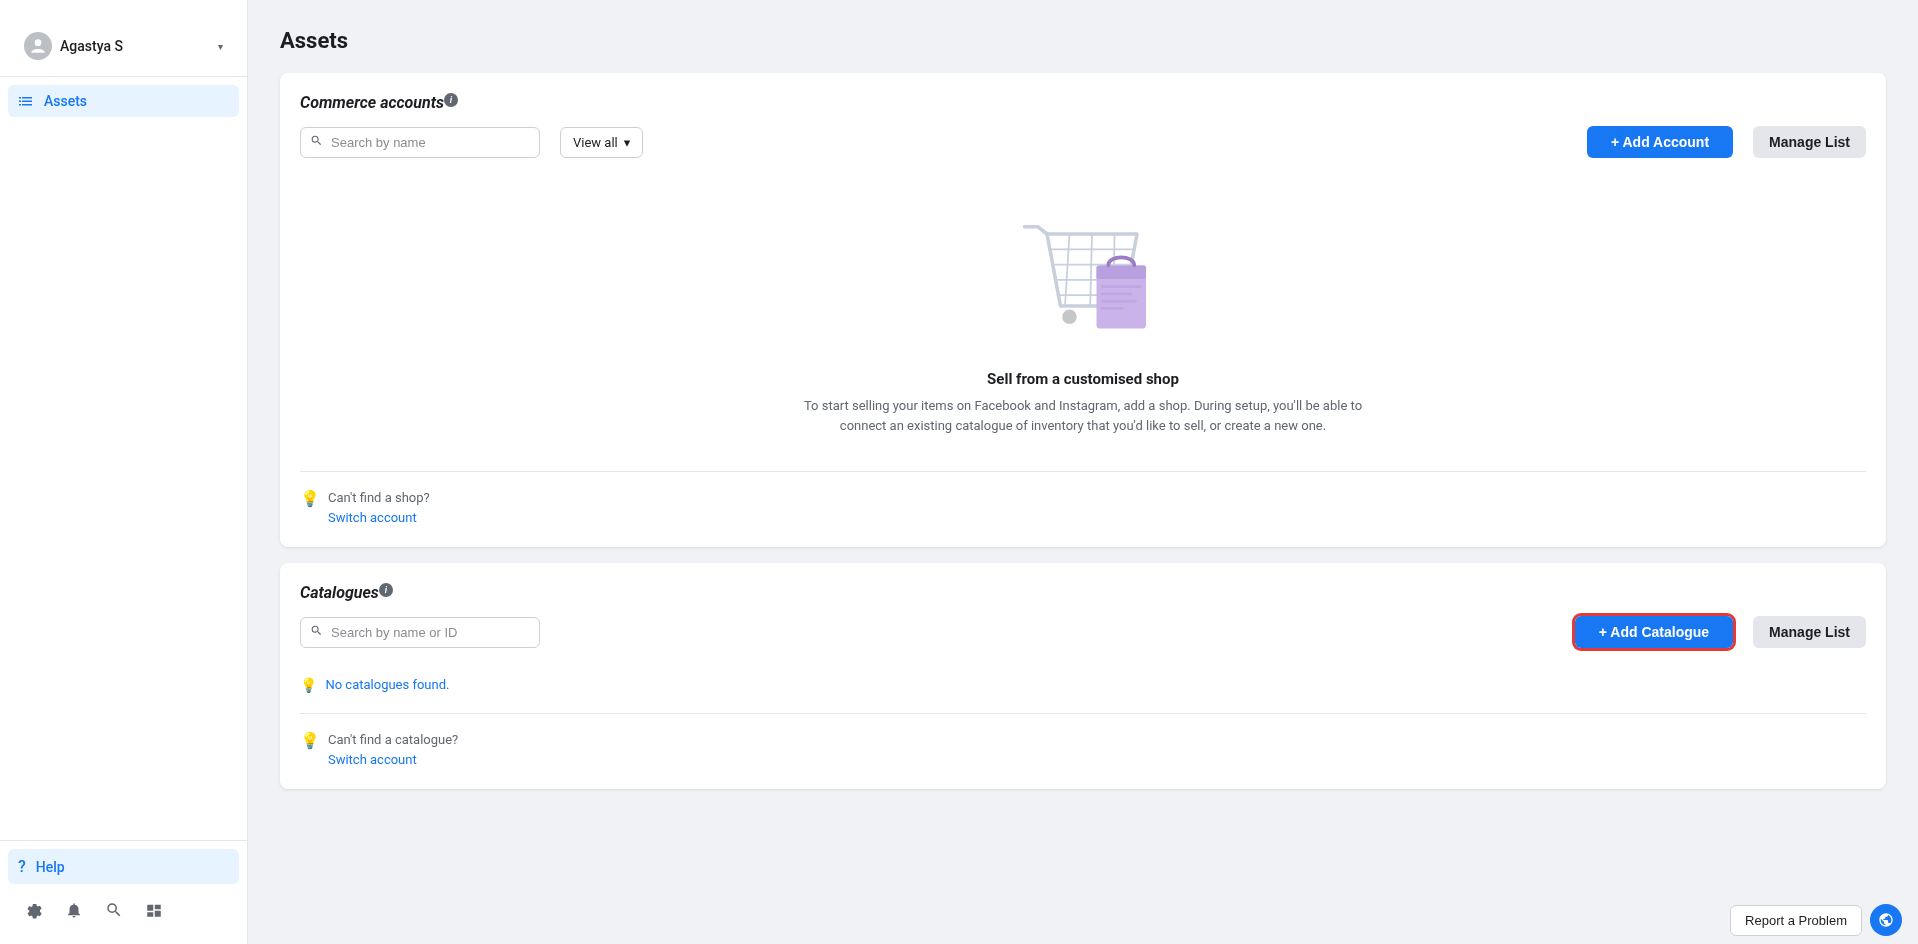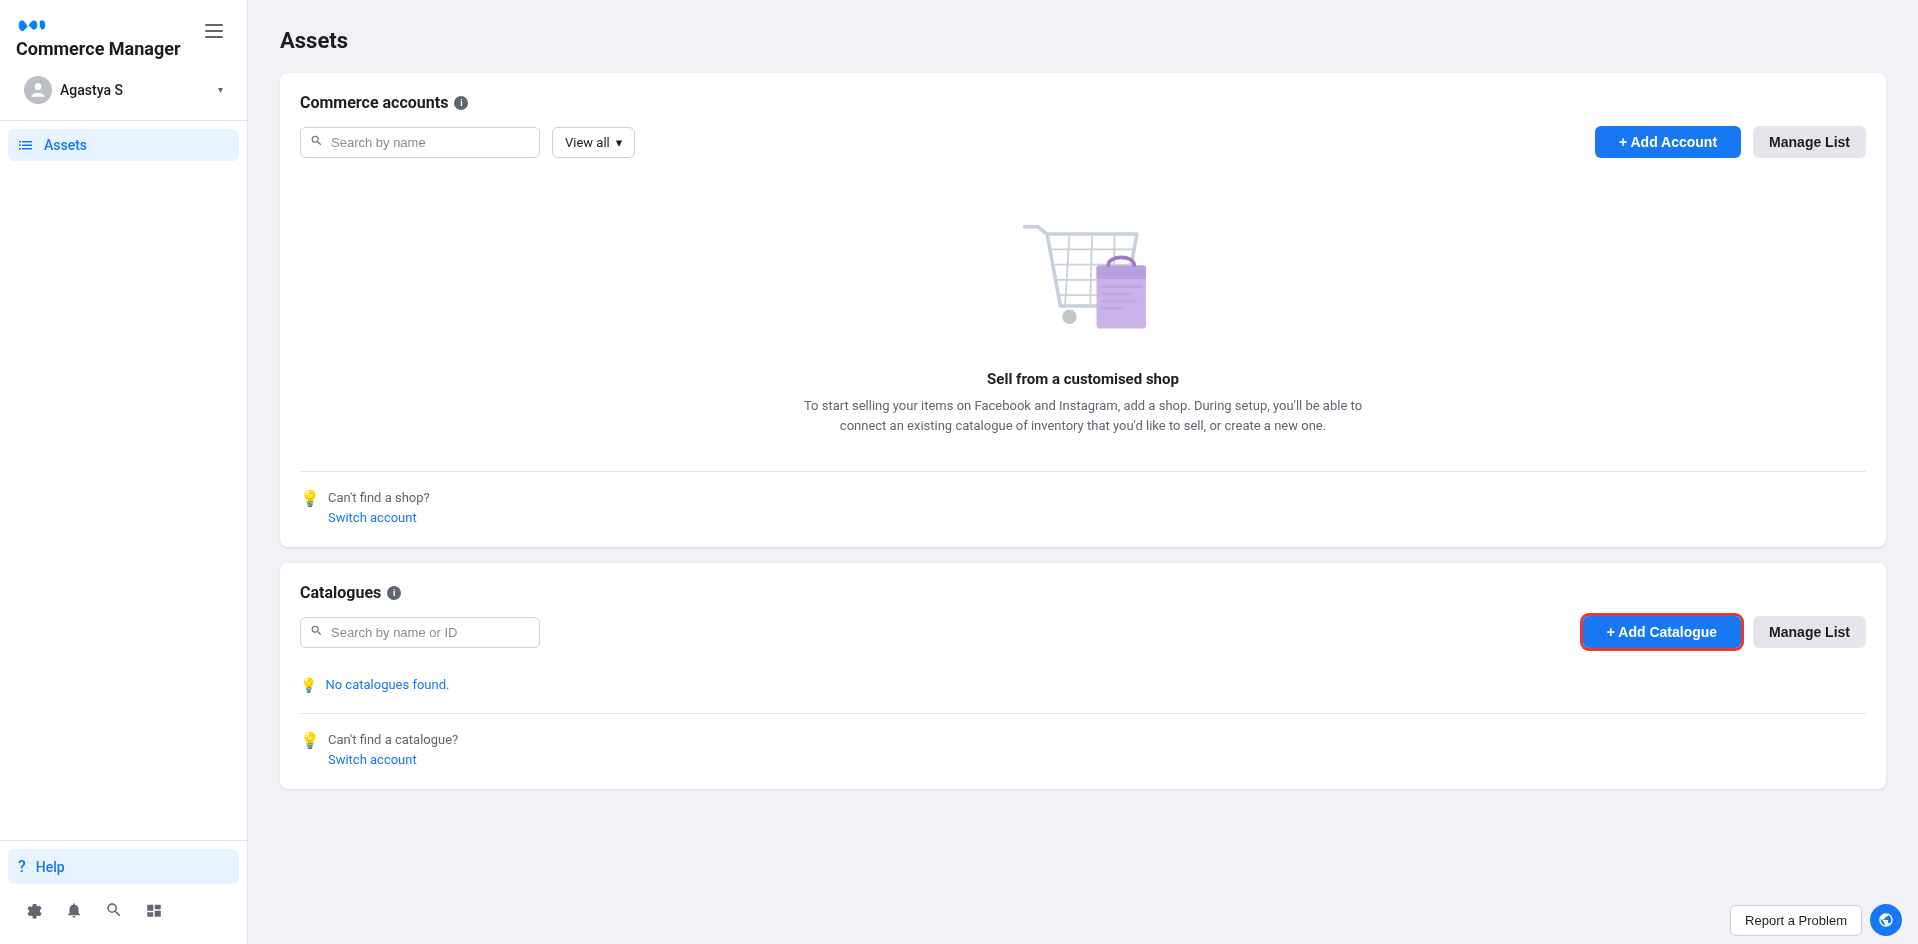--- a/index.html
+++ b/index.html
@@ -156,42 +156,42 @@
       border-radius: 8px;
       padding: 20px;
       margin-bottom: 16px;
       box-shadow: 0 1px 3px rgba(0,0,0,0.1);
     }
     .card-title {
       font-size: 16px;
       font-weight: 700;
       margin-bottom: 14px;
       display: flex;
-      align-items: center;
-      gap: 6px;
+      align-items: flex-start;
+      font-style: italic;
     }
     .info-icon {
       width: 14px;
       height: 14px;
       border-radius: 50%;
       background: #606770;
       color: #fff;
       font-size: 9px;
       display: inline-flex;
       align-items: center;
       justify-content: center;
       font-weight: 700;
       cursor: pointer;
       flex-shrink: 0;
     }
 
     .card-toolbar {
       display: flex;
       align-items: center;
-      gap: 12px;
+      gap: 20px;
       margin-bottom: 16px;
     }
 
     .search-input-wrap {
       position: relative;
       flex: 0 0 240px;
     }
     .search-icon-inside {
       position: absolute;
       left: 10px;
@@ -382,36 +382,20 @@
       display: flex;
       align-items: flex-start;
       justify-content: space-between;
     }
   </style>
 </head>
 <body>
 
 <div class="sidebar">
   <div class="sidebar-header">
-    <div class="sidebar-header-row">
-      <div>
-        <div class="meta-logo">
-          <svg class="meta-logo-icon" viewBox="0 0 60 30" xmlns="http://www.w3.org/2000/svg">
-            <path d="M5 15 C5 8, 10 4, 15 8 C18 11, 20 15, 22 18 C24 15, 27 10, 30 8 C35 4, 40 8, 40 15 C40 22, 35 26, 30 22 C27 19, 24 14, 22 17 C20 20, 17 24, 14 26 C9 28, 5 22, 5 15 Z" fill="#0082fb"></path>
-            <path d="M45 8 C48 4, 55 6, 55 15 C55 22, 50 26, 47 22 C44 18, 44 11, 45 8 Z" fill="#0082fb"></path>
-          </svg>
-        </div>
-        <div class="app-title">Commerce Manager</div>
-      </div>
-      <div class="hamburger">
-        <span></span>
-          <span></span>
-          <span></span>
-      </div>
-    </div>
     <div class="user-selector">
       <div class="avatar">
         <svg viewBox="0 0 24 24" xmlns="http://www.w3.org/2000/svg">
             <circle cx="12" cy="8" r="4" fill="#fff"></circle>
             <path d="M4 20 C4 14, 20 14, 20 20" fill="#fff"></path>
           </svg>
       </div>
       <span class="user-name">Agastya S</span>
       <span class="chevron-down">▾</span>
     </div>

